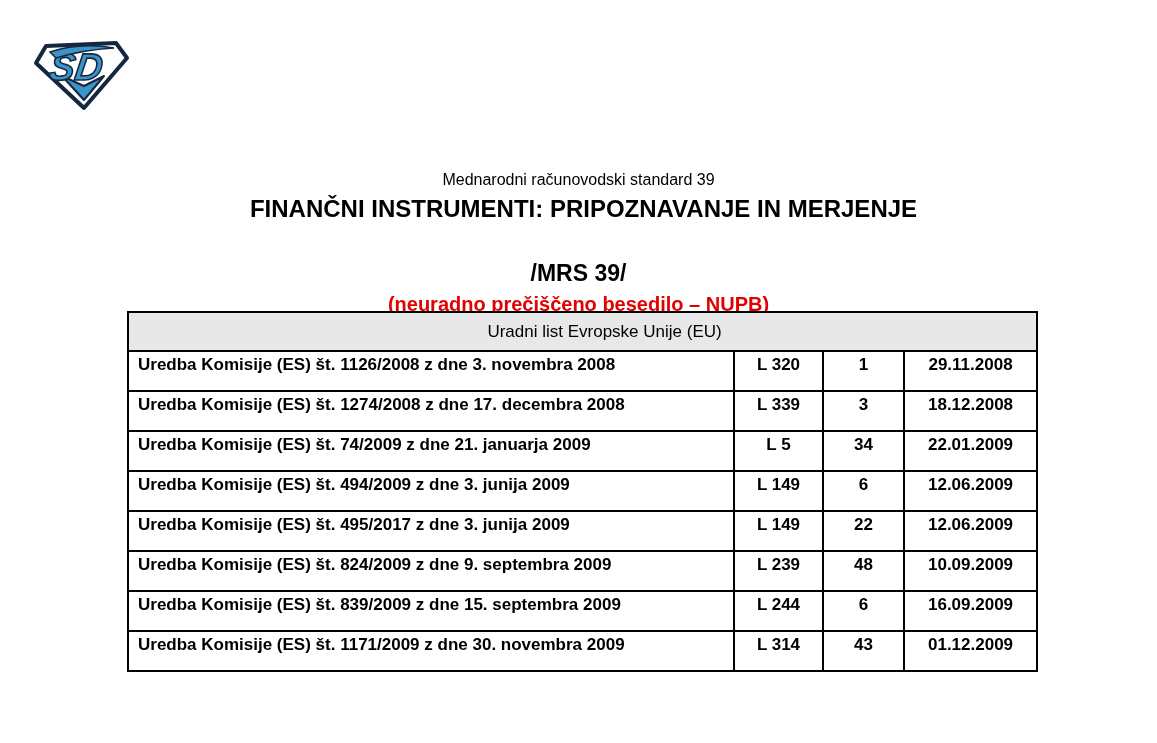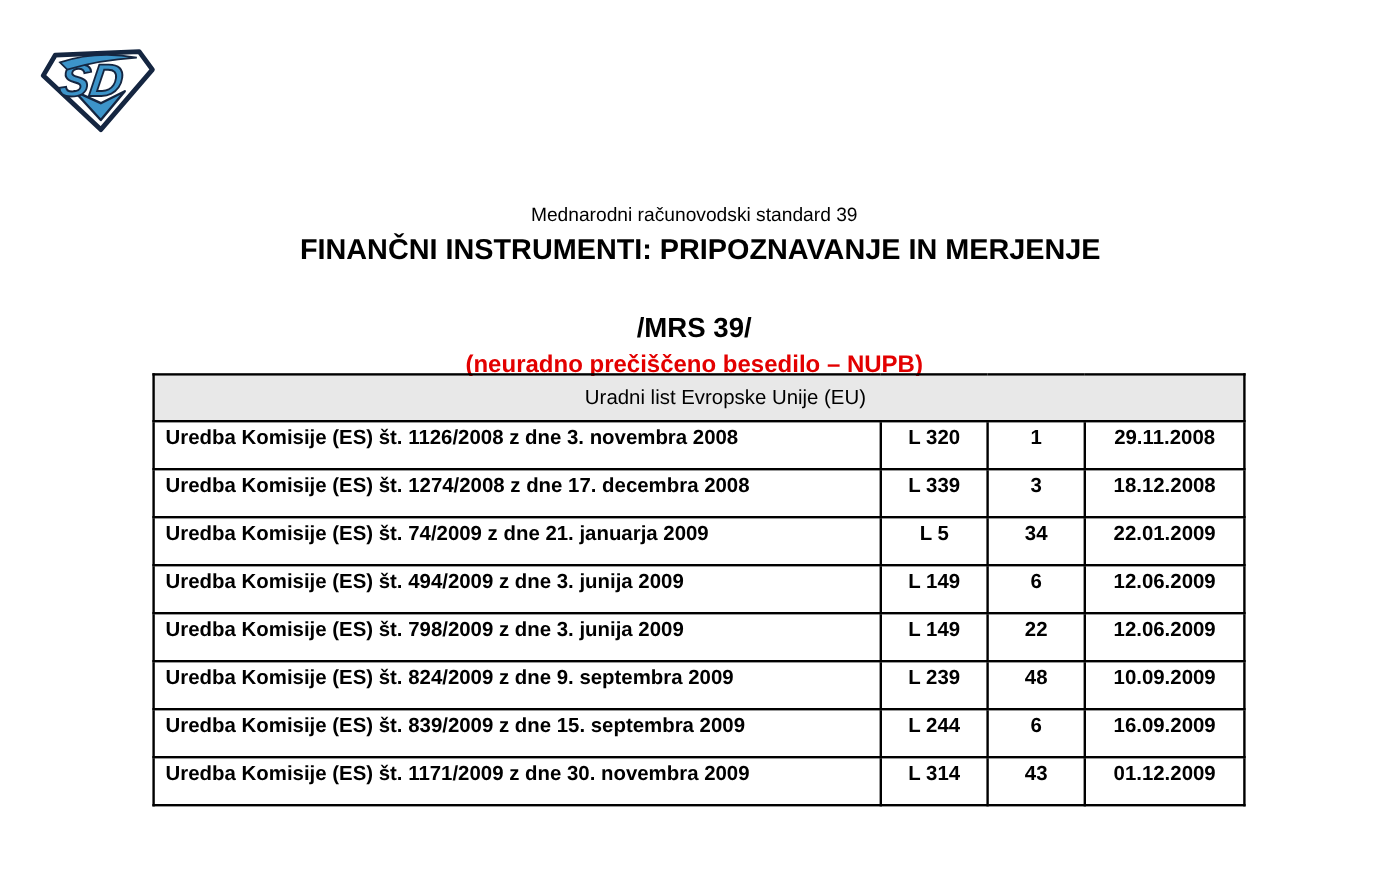--- a/index.html
+++ b/index.html
@@ -138,21 +138,21 @@
         <td class="num">34</td>
         <td class="num">22.01.2009</td>
       </tr>
       <tr class="data-row">
         <td class="name">Uredba Komisije (ES) št. 494/2009 z dne 3. junija 2009</td>
         <td class="num">L 149</td>
         <td class="num">6</td>
         <td class="num">12.06.2009</td>
       </tr>
       <tr class="data-row">
-        <td class="name">Uredba Komisije (ES) št. 798/2009 z dne 3. junija 2009</td>
+        <td class="name">Uredba Komisije (ES) št. 495/2017 z dne 3. junija 2009</td>
         <td class="num">L 149</td>
         <td class="num">22</td>
         <td class="num">12.06.2009</td>
       </tr>
       <tr class="data-row">
         <td class="name">Uredba Komisije (ES) št. 824/2009 z dne 9. septembra 2009</td>
         <td class="num">L 239</td>
         <td class="num">48</td>
         <td class="num">10.09.2009</td>
       </tr>

